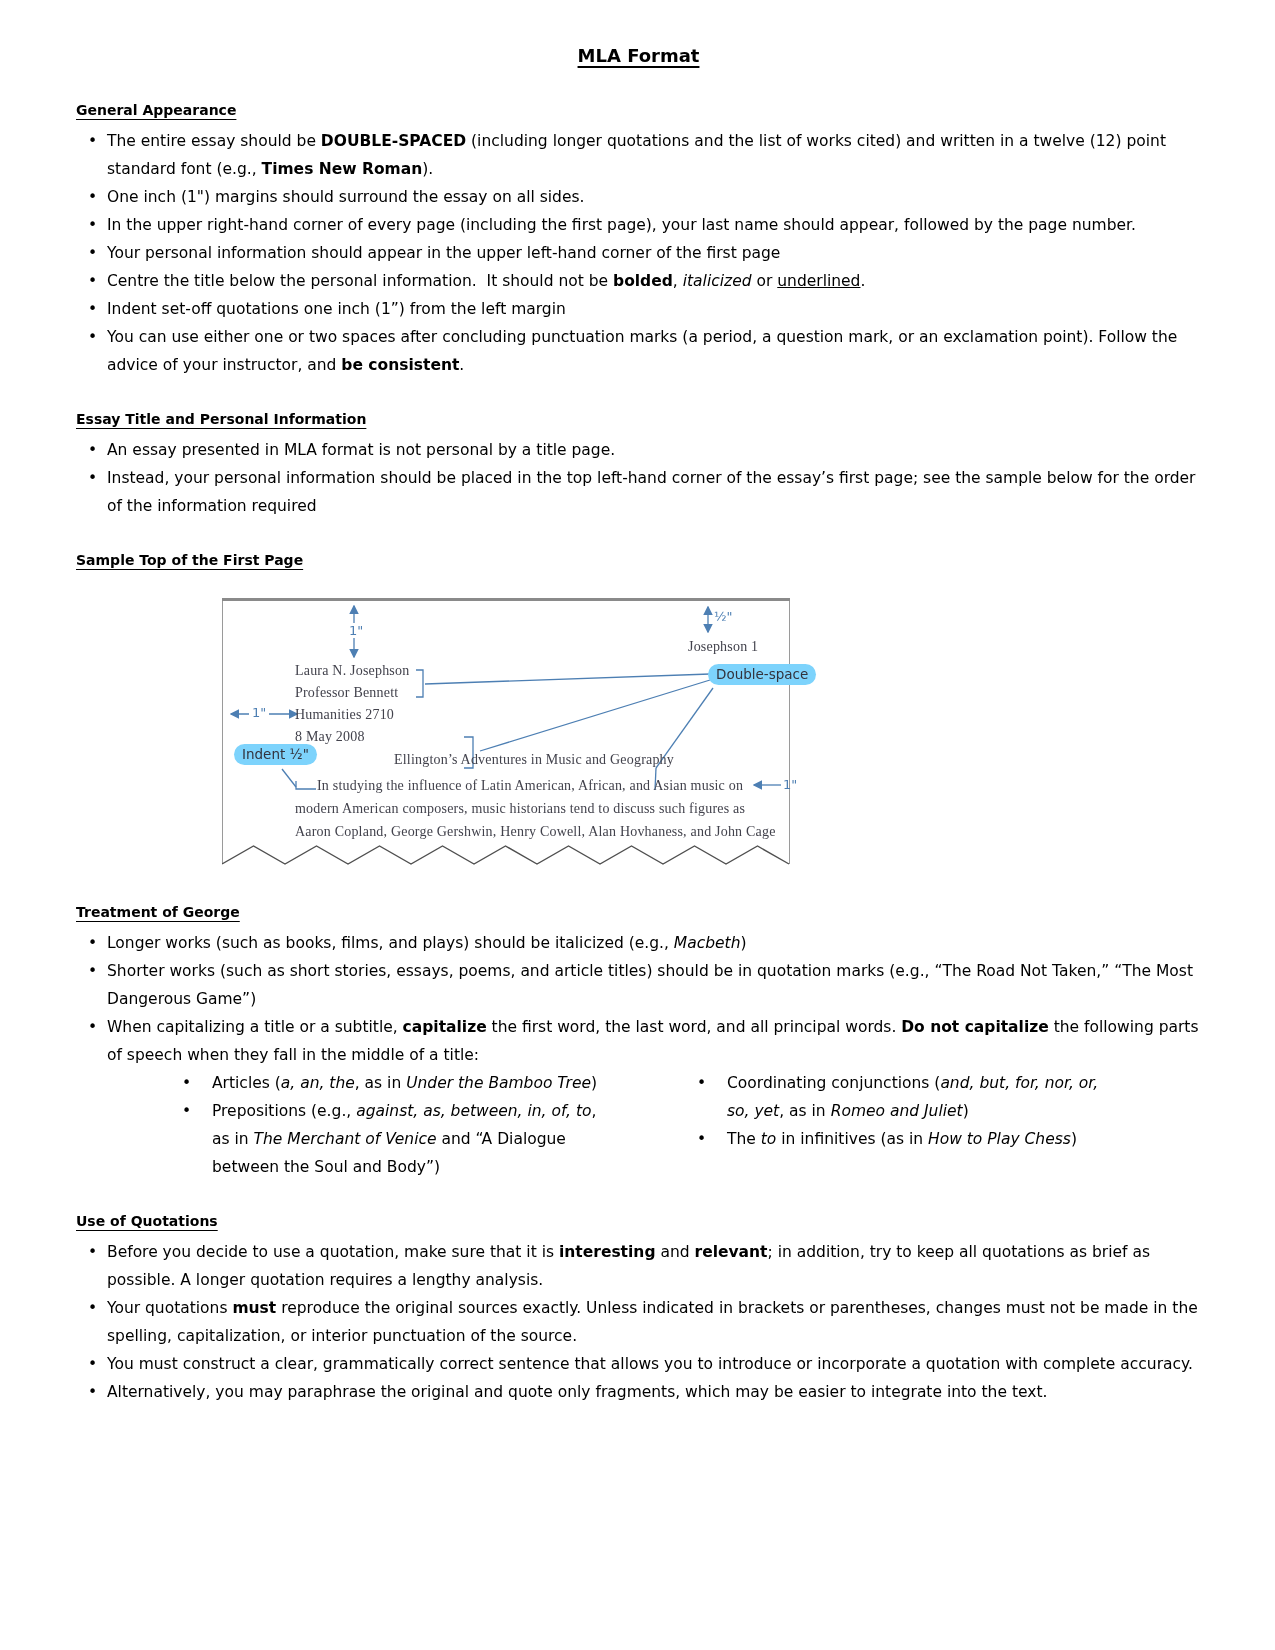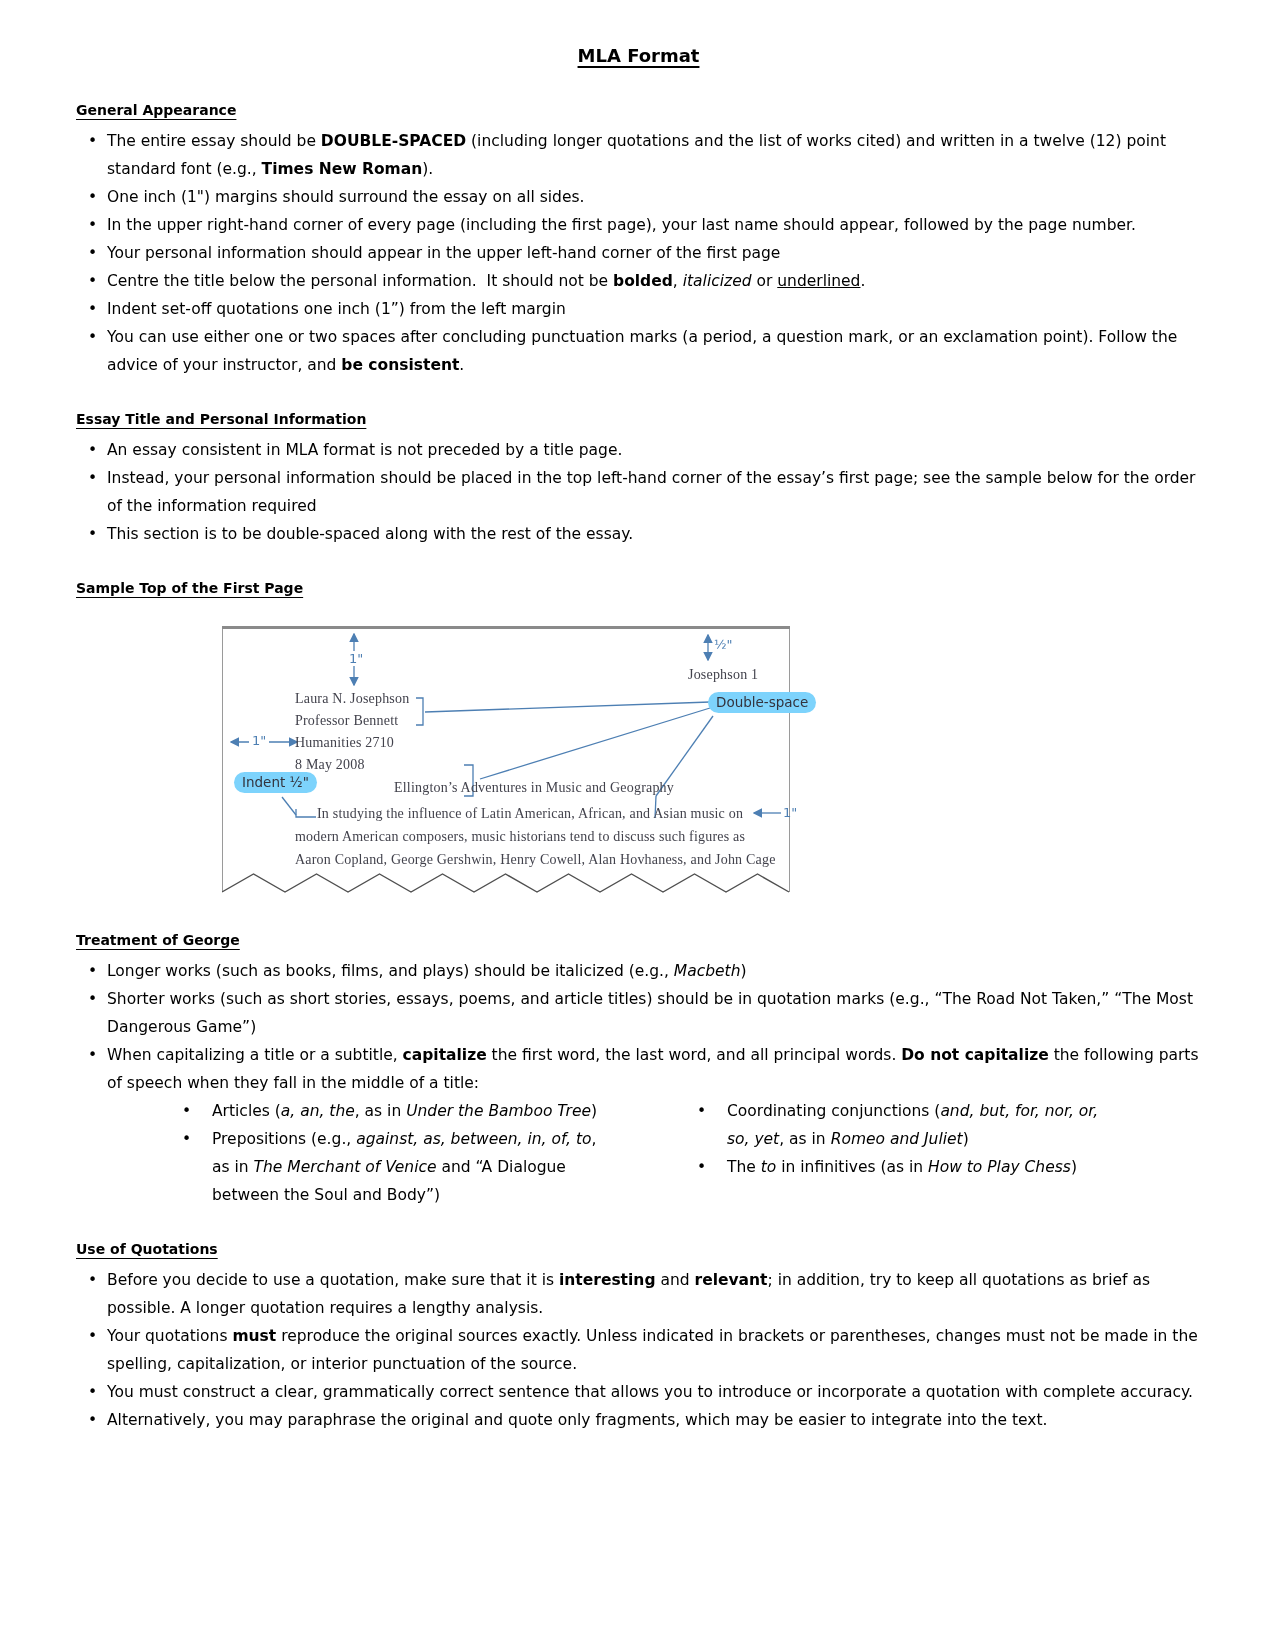--- a/index.html
+++ b/index.html
@@ -50,23 +50,22 @@
       <li>One inch (1") margins should surround the essay on all sides.</li>
       <li>In the upper right-hand corner of every page (including the first page), your last name should appear, followed by the page number.</li>
       <li>Your personal information should appear in the upper left-hand corner of the first page</li>
       <li>Centre the title below the personal information.&nbsp; It should not be <span class="b">bolded</span>, <span class="i">italicized</span> or <span class="u">underlined</span>.</li>
       <li>Indent set-off quotations one inch (1”) from the left margin</li>
       <li>You can use either one or two spaces after concluding punctuation marks (a period, a question mark, or an exclamation point). Follow the advice of your instructor, and <span class="b">be consistent</span>.</li>
     </ul>
 
   <div class="sec-h">Essay Title and Personal Information</div>
   <ul>
-      <li>An essay consistent in MLA format is not preceded by a title page.</li>
+      <li>An essay presented in MLA format is not personal by a title page.</li>
       <li>Instead, your personal information should be placed in the top left-hand corner of the essay’s first page; see the sample below for the order of the information required</li>
-      <li>This section is to be double-spaced along with the rest of the essay.</li>
     </ul>
 
   <div class="sec-h">Sample Top of the First Page</div>
 
   <div class="diagram">
     <svg class="dg-svg" width="568" height="274" viewBox="0 0 568 274">
       <defs>
         <marker id="ah" viewBox="0 0 10 10" refX="8.5" refY="5" markerWidth="7.5" markerHeight="7.5" orient="auto-start-reverse">
           <path d="M0,0 L10,5 L0,10 z" fill="#4d7fb3"></path>
         </marker>

